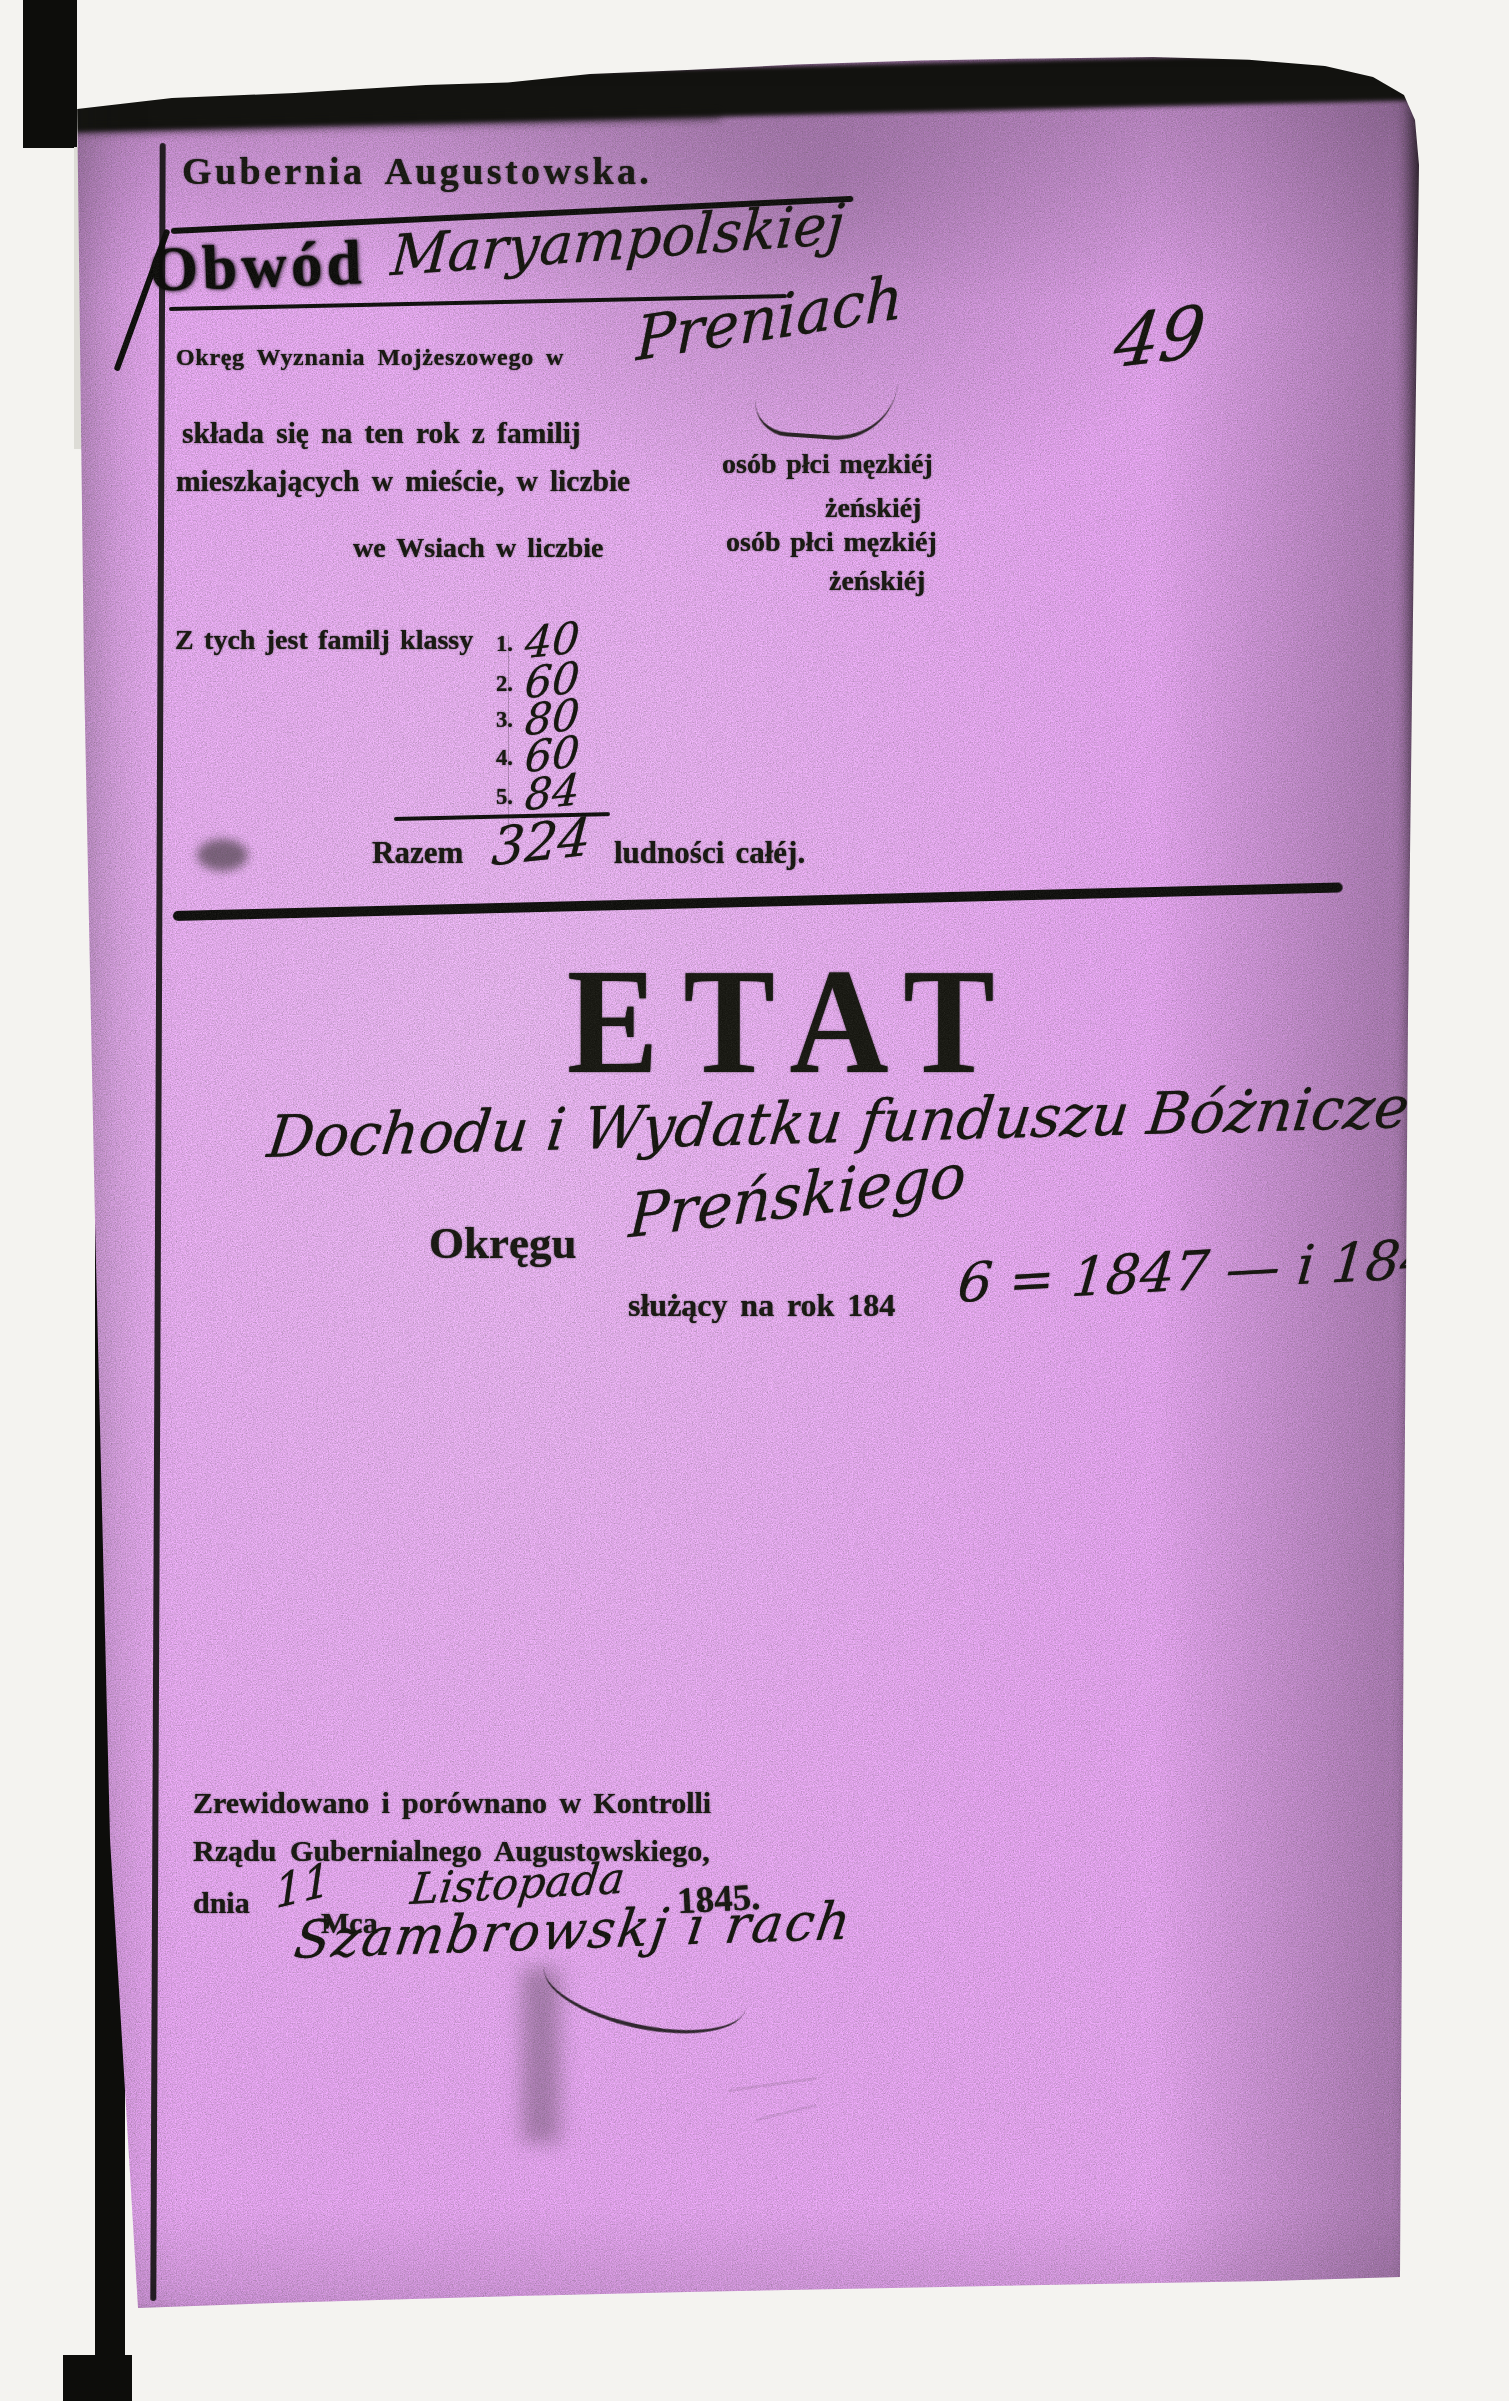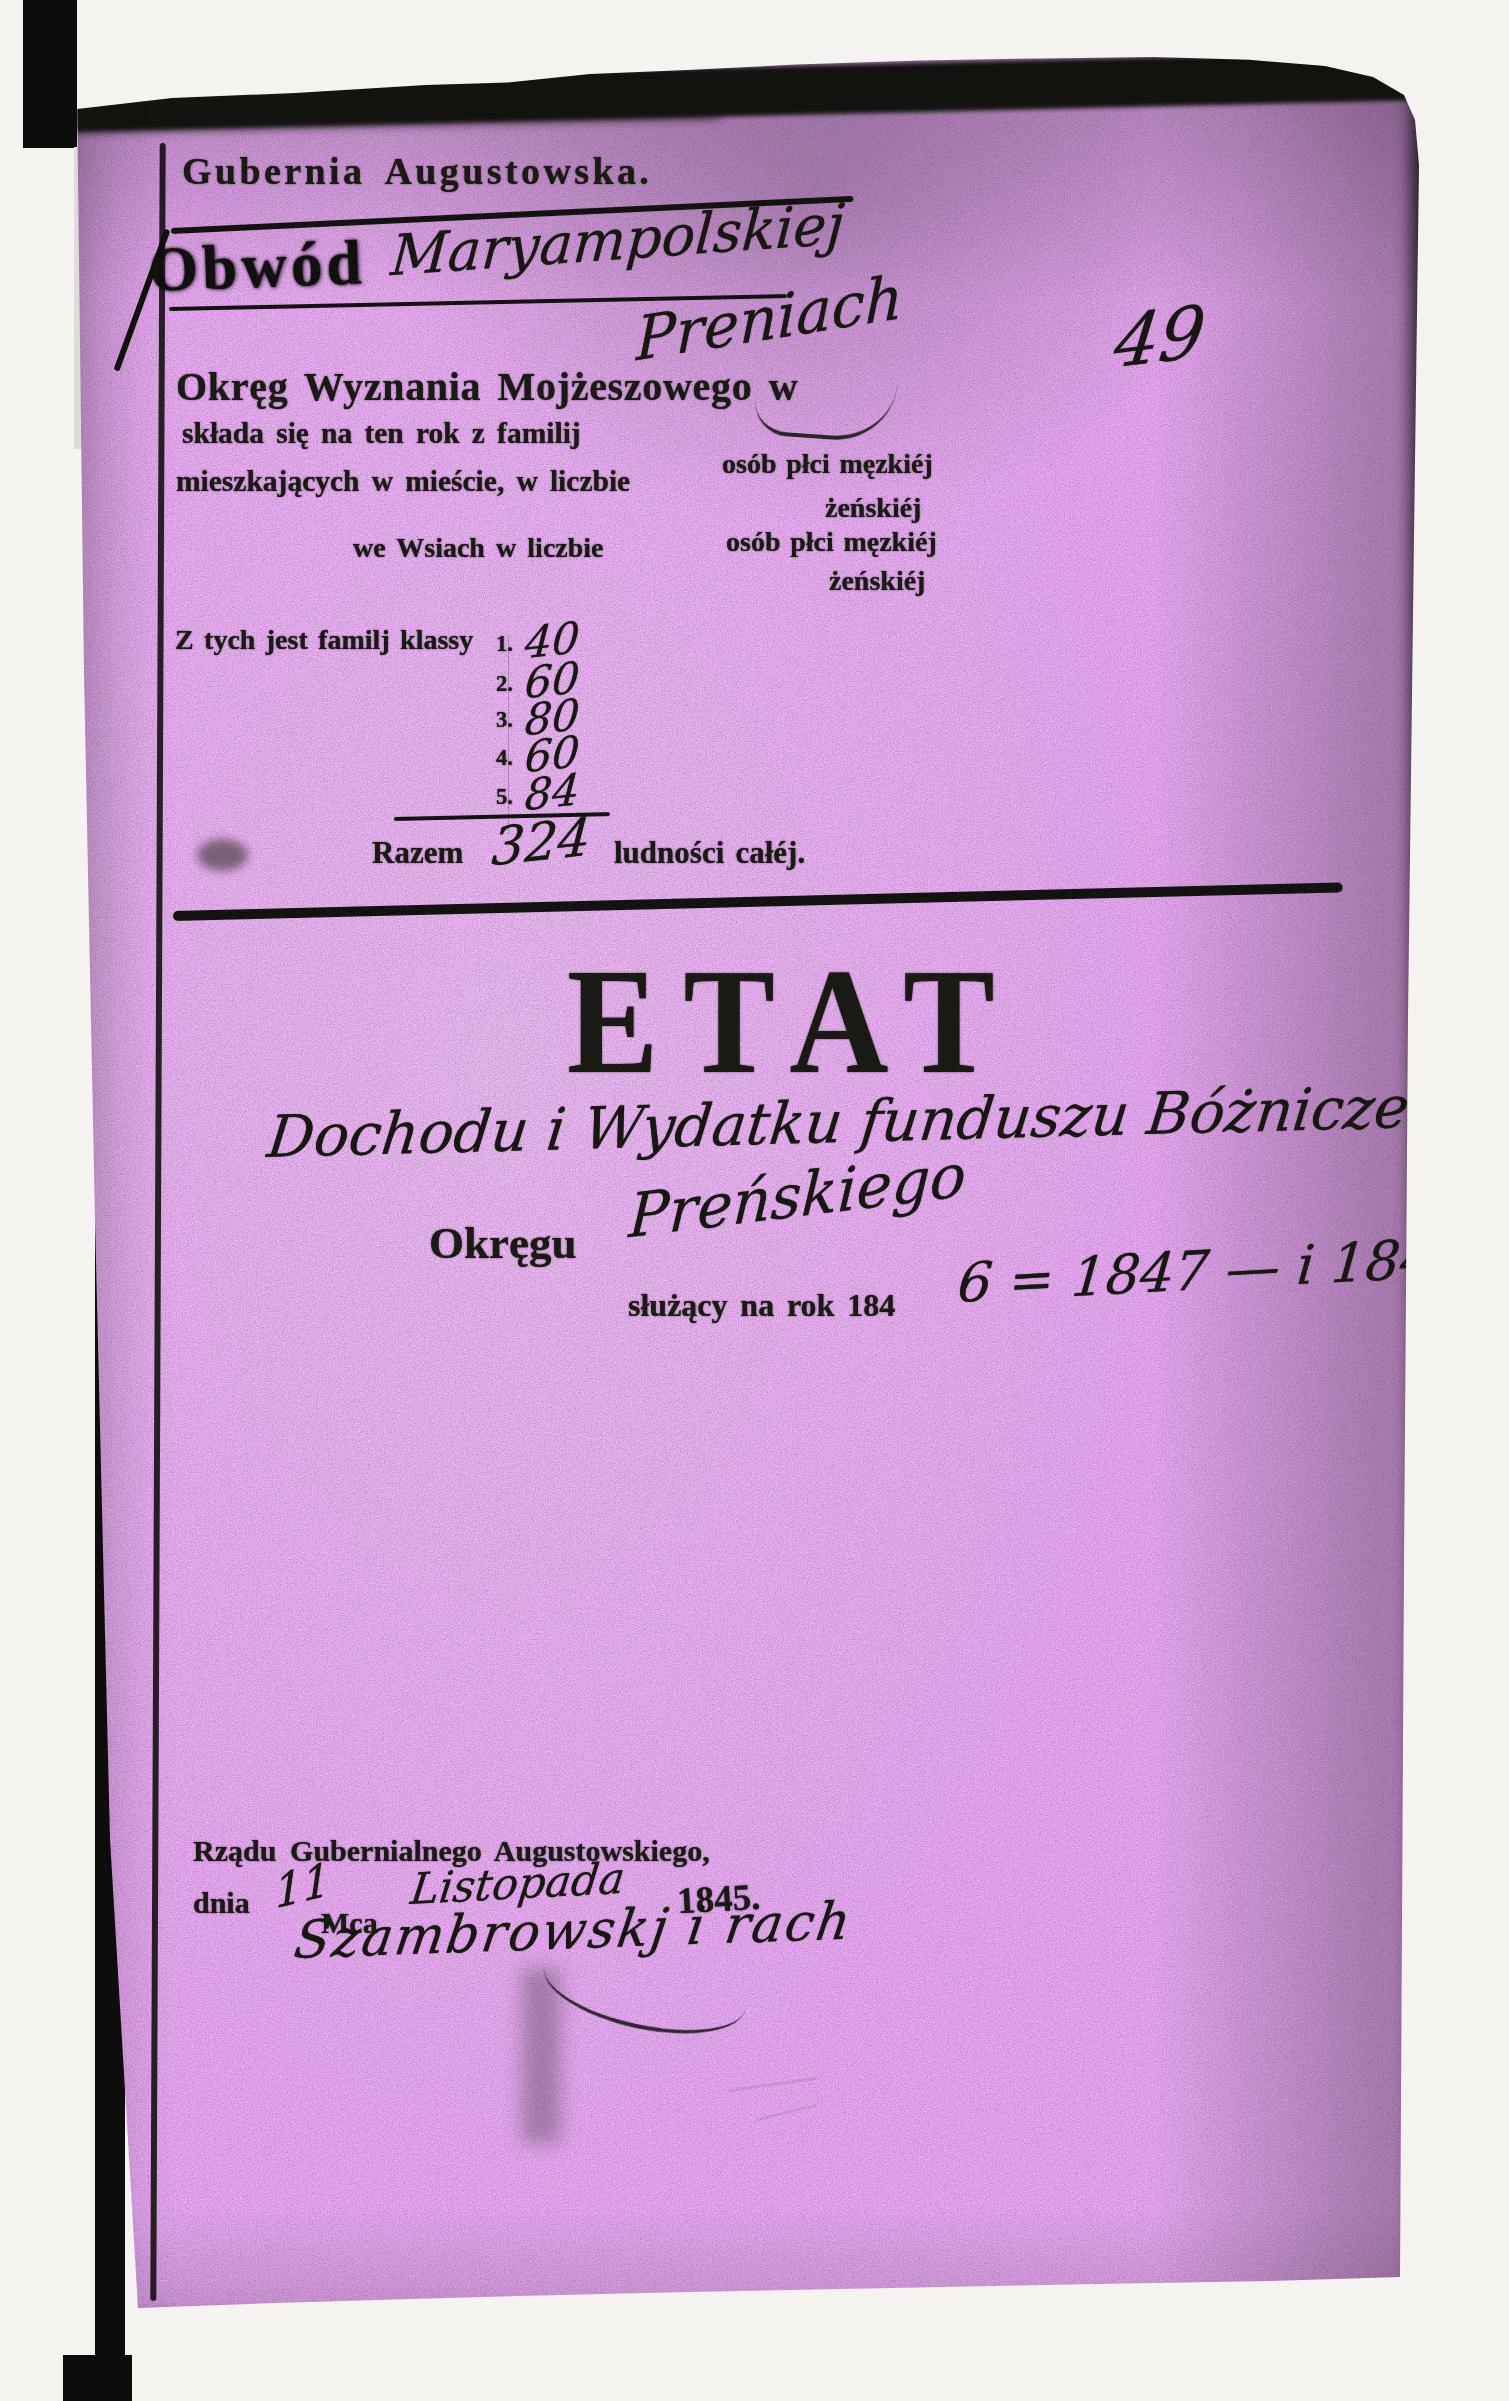--- a/index.html
+++ b/index.html
@@ -52,21 +52,21 @@
 
   
   #gubernia{left:113px;top:97px;font-size:38px;letter-spacing:3.4px;word-spacing:8.2px;}
   #rule1{left:102px;top:173px;width:683px;height:6.2px;transform:rotate(-2.7deg);}
   #slashmark{left:70px;top:170px;width:5.5px;height:150px;background:#0b0b09;transform:rotate(20deg);border-radius:2.7px;}
   #obwod{left:80px;top:180px;font-size:63px;letter-spacing:4.1px;transform:rotate(-2deg);
      color:#0a0a08;text-shadow:0 0 2.7px #000,1.4px 0.7px 4.1px rgba(0,0,0,.55);}
   #maryamp{left:322px;top:173px;font-size:56px;transform:rotate(-4deg) skewX(-8deg);}
   #rule2{left:100px;top:252px;width:618px;height:4.1px;transform:rotate(-1.2deg);}
   #num49{left:1046px;top:252px;font-size:71px;transform:rotate(-7deg) skewX(-14deg);}
-  #okregline{left:107px;top:312px;font-size:40px;letter-spacing:0.7px;word-spacing:5.5px;}
+  #okregline{left:107px;top:290px;font-size:24px;letter-spacing:0.7px;word-spacing:5.5px;}
   #preniach{left:567px;top:254px;font-size:60px;transform:rotate(-9deg) skewX(-10deg);}
   #flourish{left:686px;top:322px;width:141px;height:58px;border-bottom:4.8px solid rgba(18,18,12,.9);
      border-radius:0 0 75px 41px;transform:rotate(4deg);position:absolute;filter:blur(0.3px);}
   #sklada{left:107px;top:364px;font-size:29.5px;word-spacing:4.8px;margin-left:6px;}
   #mieszk{left:107px;top:412px;font-size:29.5px;word-spacing:4.8px;}
   #cmales{left:653px;top:395px;font-size:28px;word-spacing:2.7px;}
   #cfem{left:756px;top:439px;font-size:28px;}
   #wsiach{left:284px;top:479px;font-size:28px;word-spacing:4.1px;}
   #vmales{left:657px;top:473px;font-size:28px;word-spacing:2.7px;}
   #vfem{left:760px;top:512px;font-size:28px;}
@@ -189,20 +189,21 @@
 
       <div class="rule" id="thickrule"></div>
 
       <div class="p" id="etat">ETAT</div>
       <div class="h" id="subtitle">Dochodu i Wydatku funduszu Bóżniczego</div>
       <div class="p" id="okregu2">Okręgu</div>
       <div class="h" id="prenskiego">Preńskiego</div>
       <div class="p" id="sluzacy">służący na rok 184</div>
       <div class="h" id="yearhw">6 = 1847 — i 1848. —</div>
 
+      <div class="p" id="f1">Zrewidowano i porównano w Kontrolli</div>
       <div class="p" id="f2">Rządu Gubernialnego Augustowskiego,</div>
       <div class="p" id="dnia">dnia</div>
       <div class="h" id="day11">11</div>
       <div class="p" id="mca">Mca</div>
       <div class="h" id="listopada">Listopada</div>
       <div class="p" id="y1845">1845.</div>
       <div class="h" id="signature">Szambrowskj i rach</div>
       <div id="sigflourish"></div>
       <div id="sigstreak"></div>
       <div id="faint1"></div>

